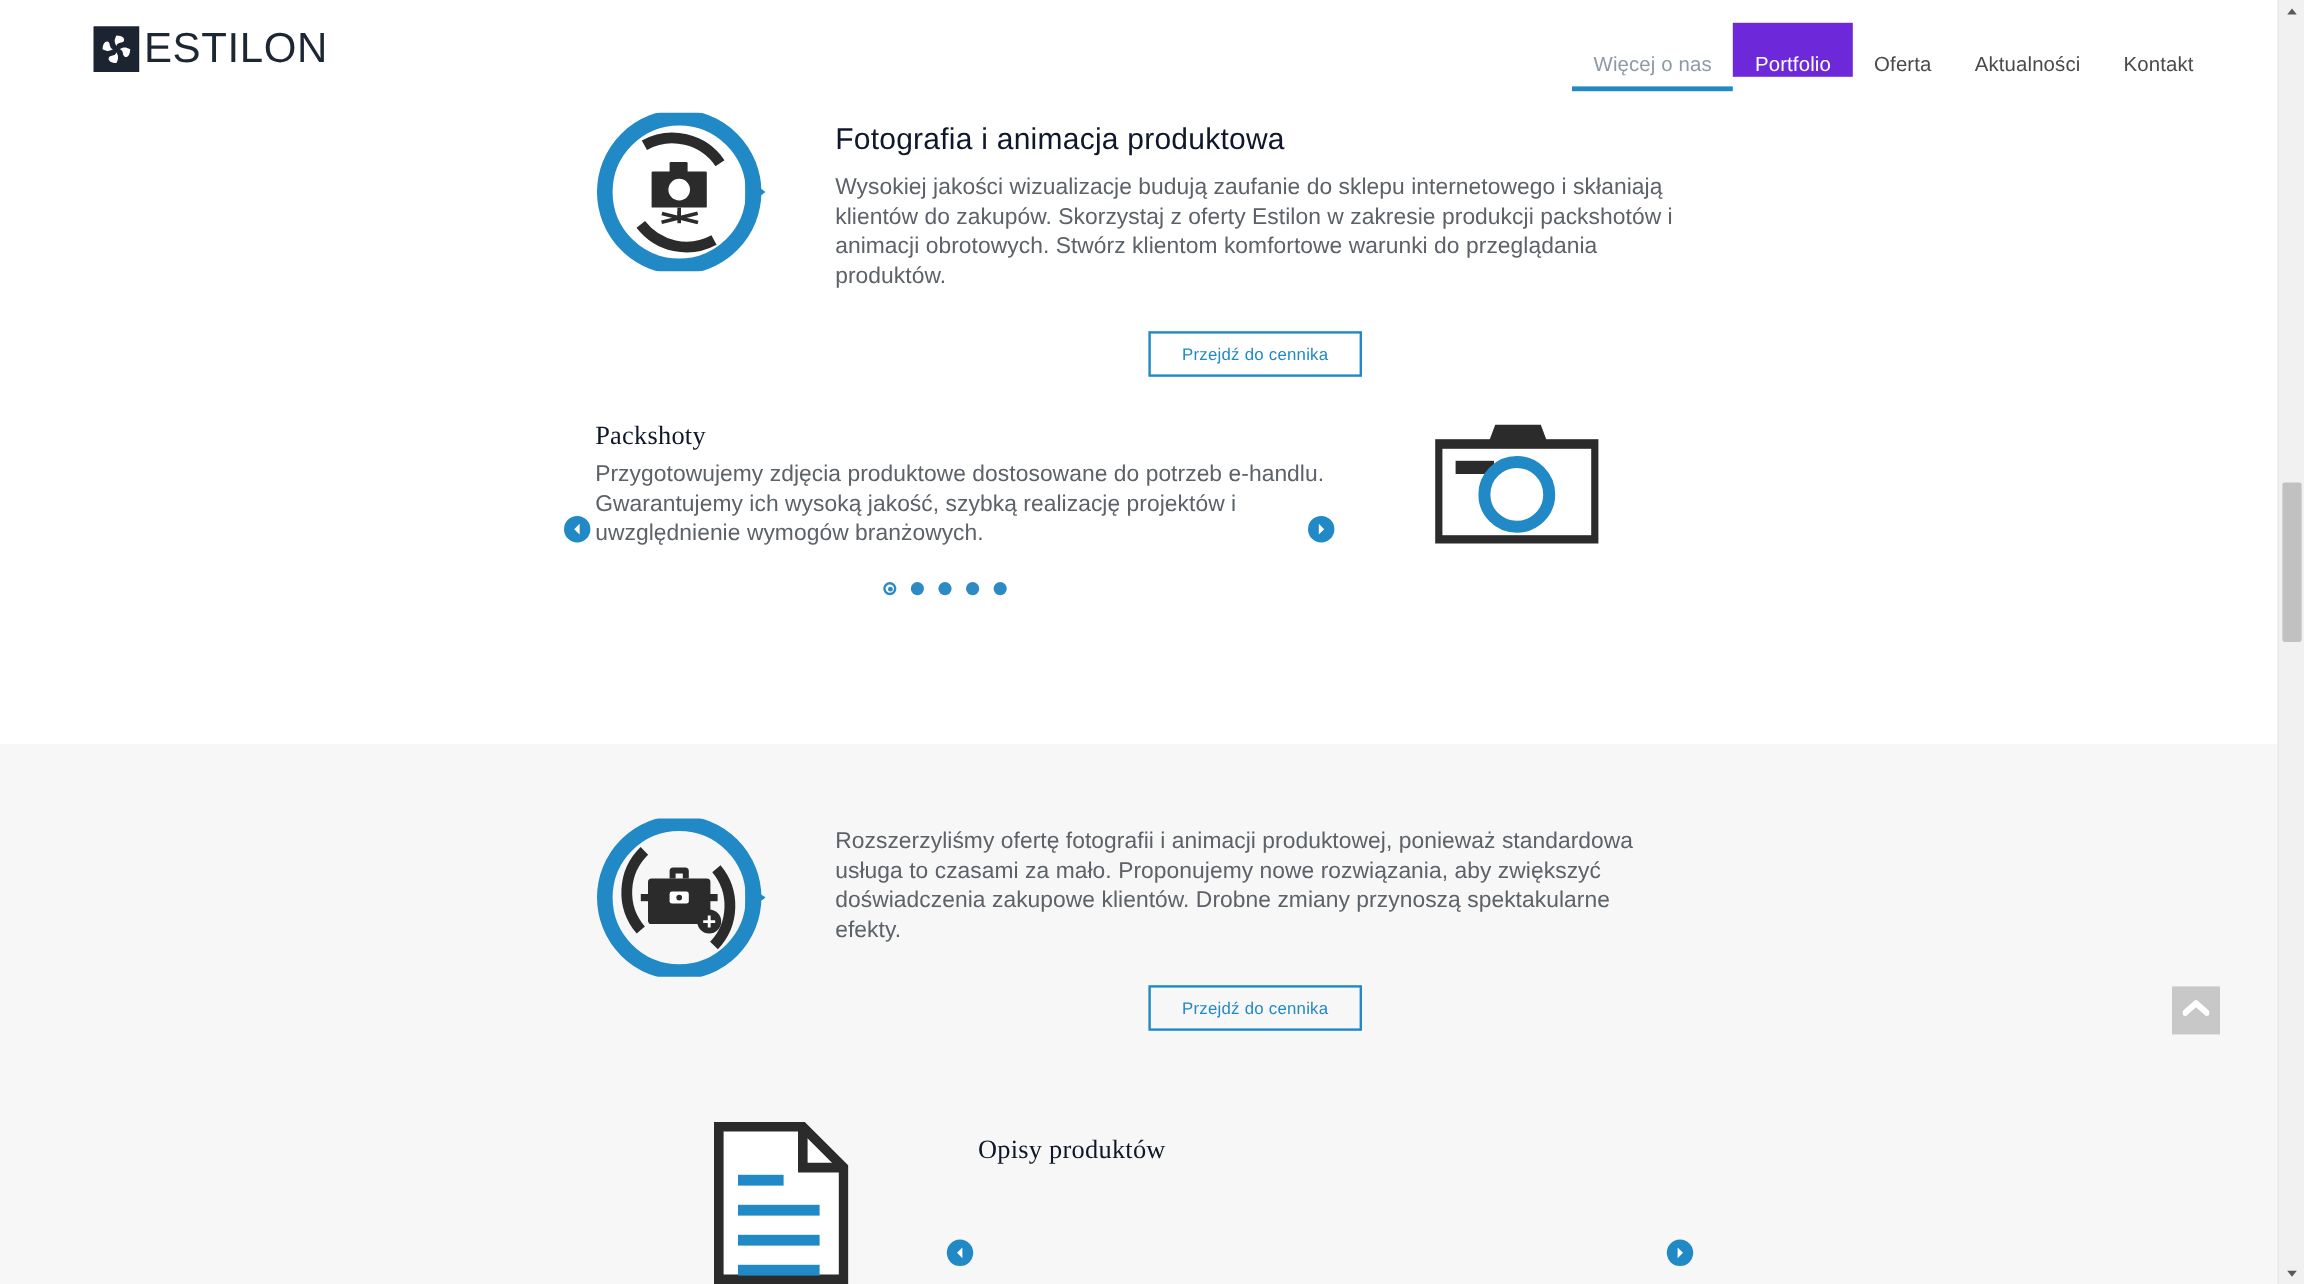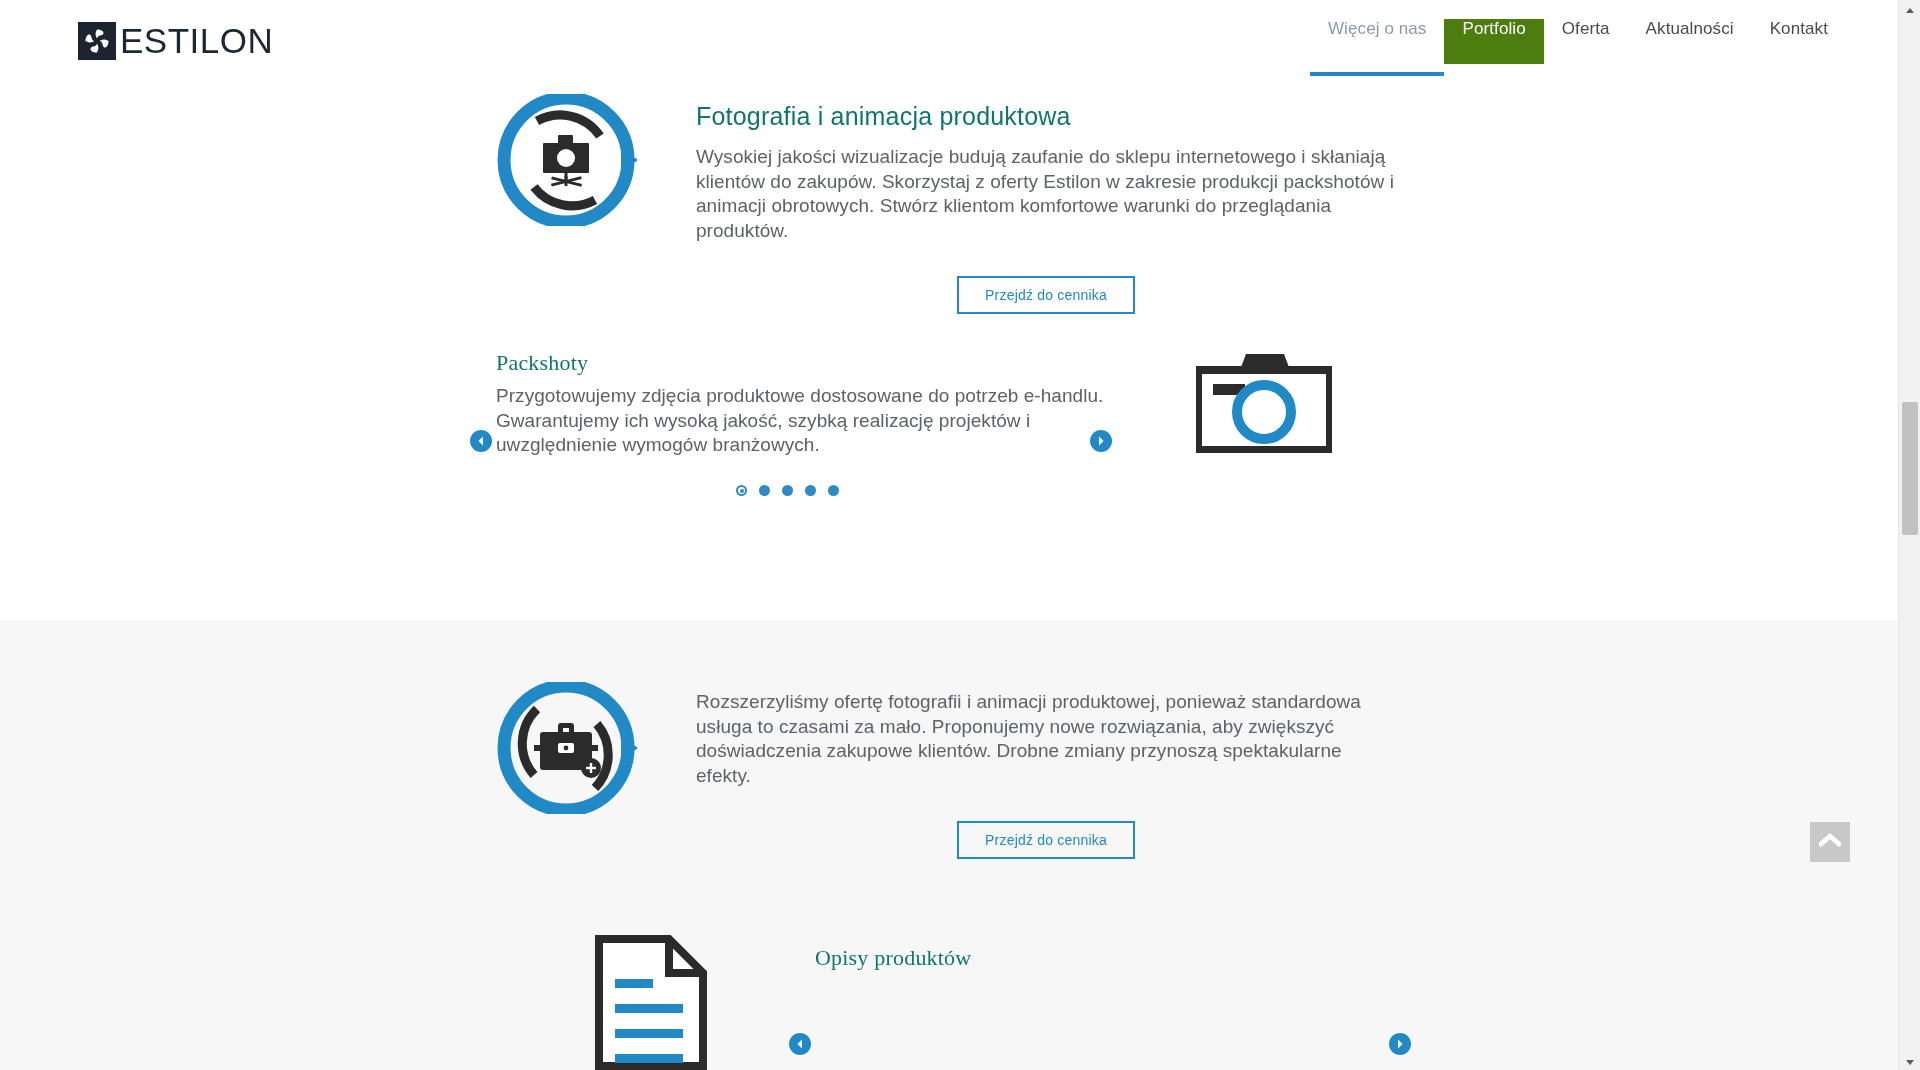--- a/index.html
+++ b/index.html
@@ -54,33 +54,33 @@
     position: absolute;
     right: 52px;
     top: 19px;
     display: flex;
     align-items: stretch;
     height: 45px;
   }
   .nav-item {
     position: relative;
     display: flex;
-    align-items: flex-start;
+    align-items: flex-end;
     justify-content: center;
     padding: 0 18px;
     font-size: 17px;
     color: #4a4a4a;
     height: 45px;
     cursor: pointer;
     white-space: nowrap;
     letter-spacing: 0.1px;
   }
   .nav-item.muted { color: #8d9aa5; }
   .nav-item.active {
-    background: #4d7c0f;
+    background: #6d28d9;
     color: #ffffff;
   }
   .nav-underline {
     position: absolute;
     left: 0; bottom: -12px;
     width: 100%;
     height: 4px;
     background: #2089c6;
   }
 
@@ -91,21 +91,21 @@
   .feature-row {
     position: absolute;
     display: flex;
     align-items: flex-start;
   }
 
   .feature-text { width: 700px; }
   .feature-title {
     font-size: 25px;
     font-weight: 400;
-    color: #0f766e;
+    color: #0f172a;
     margin-bottom: 14px;
     letter-spacing: 0.2px;
   }
   .feature-title.small { font-size: 22px; margin-bottom: 8px; font-family: Liberation Serif, serif;}
   .feature-body {
     font-size: 19px;
     line-height: 24.5px;
     color: #5c6268;
     letter-spacing: 0.05px;
   }

